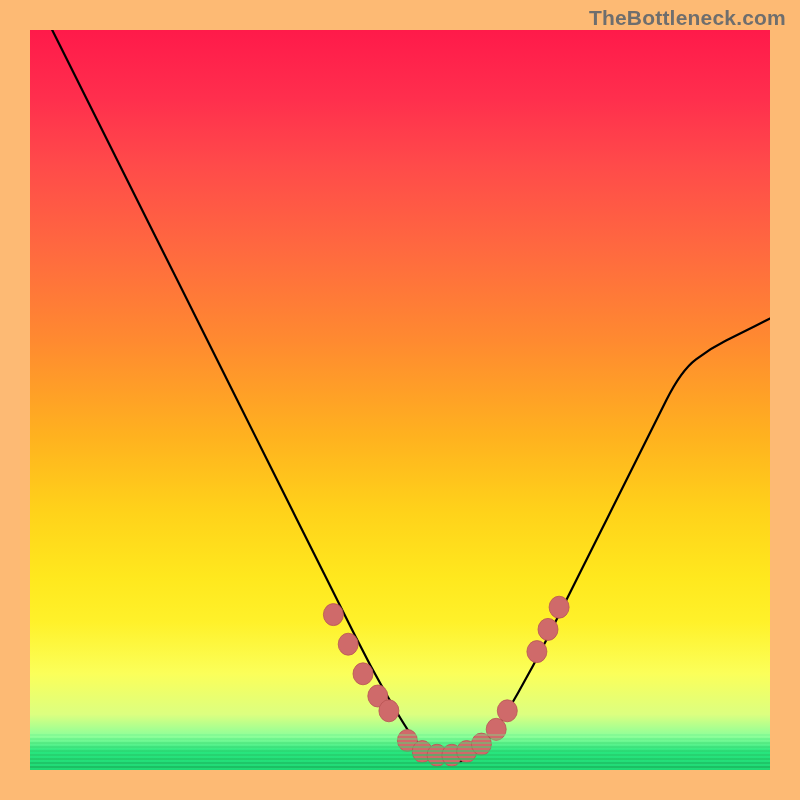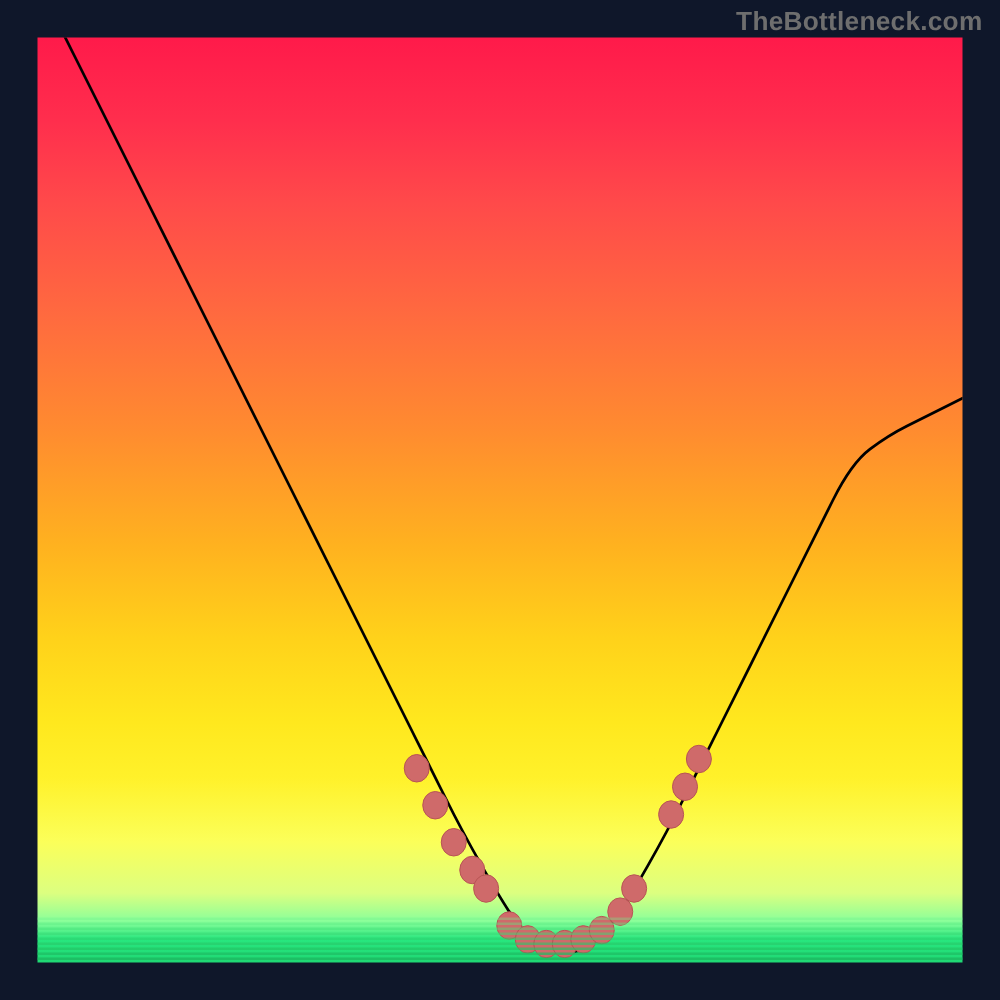--- a/index.html
+++ b/index.html
@@ -1,21 +1,21 @@
 <!DOCTYPE html>
 <html><head>
 <meta charset="utf-8">
 <style>
   * { margin: 0; padding: 0; box-sizing: border-box; }
   html, body { width: 800px; height: 800px; overflow: hidden; background: #000; }
   .frame {
     position: relative;
     width: 800px;
     height: 800px;
-    background: #0f172a;
+    background: #fdba74;
   }
   .plot-area {
     position: absolute;
     left: 30px;
     top: 30px;
     width: 740px;
     height: 740px;
     background: linear-gradient(to bottom,
       #ff1a4a 0%,
       #ff2e4d 9%,

